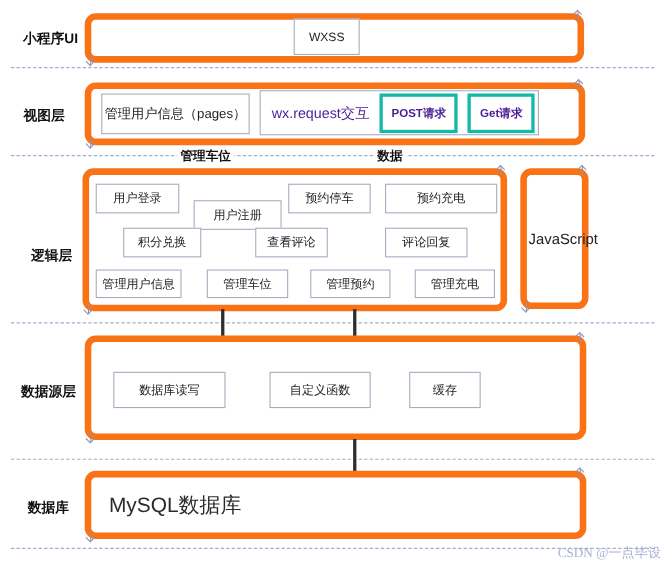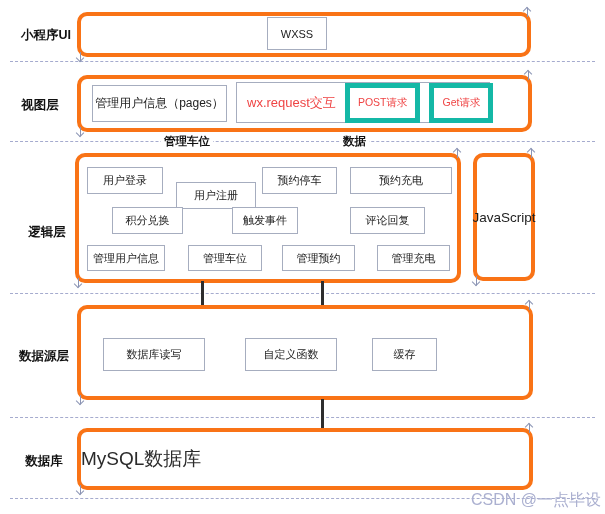--- a/index.html
+++ b/index.html
@@ -3,39 +3,39 @@
 <meta charset="utf-8">
 <style>
   html,body{margin:0;padding:0;background:#fff;}
   #canvas{
     position:relative;width:605px;height:514px;background:#fff;overflow:hidden;
     font-family:"Liberation Sans","DejaVu Sans",sans-serif;color:#1a1a1a;
   }
   
   .dash{position:absolute;left:10px;width:585px;height:0;border-top:1px dashed #a5abce;}
   
-  .frame{position:absolute;border:4px solid #f97316;border-radius:10px;background:#fff;box-sizing:border-box;}
+  .frame{position:absolute;border:6px solid #f97316;border-radius:10px;background:#fff;box-sizing:border-box;padding-left:16px;}
   .arr{position:absolute;width:1px;background:#8b94b4;}
   .arr::after{content:"";position:absolute;width:5px;height:5px;border-left:1px solid #8b94b4;border-top:1px solid #8b94b4;}
   .arr.tr{right:-1px;top:-8px;height:9px;}
   .arr.tr::after{left:-3px;top:0;transform:rotate(45deg);}
   .arr.bl{left:-1px;bottom:-8px;height:9px;}
   .arr.bl::after{left:-3px;bottom:0;transform:rotate(225deg);}
   
   .ib{position:absolute;border:1px solid #a6adbf;background:#fff;box-sizing:border-box;
       display:flex;align-items:center;justify-content:center;font-size:11px;color:#222;white-space:nowrap;}
   
   .lbl{position:absolute;font-weight:bold;font-size:12.5px;color:#111;text-align:center;white-space:nowrap;}
   
   .flow{position:absolute;font-weight:bold;font-size:11.5px;color:#111;background:#fff;padding:0 3px;white-space:nowrap;}
   
   .conn{position:absolute;width:3px;background:#2e2e2e;}
-  .wxreq{display:flex;align-items:center;padding-left:10px;gap:9px;font-size:13px;color:#ef4444;box-sizing:border-box;}
-  .wxreq .mini{border:5px solid #14b8a6;background:#fff;height:30px;display:flex;align-items:center;justify-content:center;font-size:10.5px;padding:0 8px;}
-  .watermark{position:absolute;right:4px;bottom:3px;font-size:16px;color:#abb0d0;background:transparent;}
+  .wxreq{display:flex;align-items:center;padding-left:10px;gap:9px;font-size:13px;color:#4c1d95;box-sizing:border-box;}
+  .wxreq .mini{border:3px solid #14b8a6;background:#fff;height:30px;display:flex;align-items:center;justify-content:center;font-size:10.5px;padding:0 8px;font-weight:bold;}
+  .watermark{position:absolute;right:4px;bottom:3px;font-size:12px;color:#abb0d0;background:transparent;font-family:Liberation Serif, serif;}
 </style>
 </head>
 <body>
 
 <div id="canvas">
 
   <div class="dash" style="top:61px"></div>
   <div class="dash" style="top:141px"></div>
   <div class="dash" style="top:293px"></div>
   <div class="dash" style="top:417px"></div>
@@ -68,21 +68,21 @@
     <i class="arr tr"></i>
     <i class="arr bl"></i>
   </div>
 
   <div class="ib" style="left:87px;top:167px;width:76px;height:27px">用户登录</div>
   <div class="ib" style="left:176px;top:182px;width:80px;height:27px">用户注册</div>
   <div class="ib" style="left:262px;top:167px;width:75px;height:27px">预约停车</div>
   <div class="ib" style="left:350px;top:167px;width:102px;height:27px">预约充电</div>
 
   <div class="ib" style="left:112px;top:207px;width:71px;height:27px">积分兑换</div>
-  <div class="ib" style="left:232px;top:207px;width:66px;height:27px">触发事件</div>
+  <div class="ib" style="left:232px;top:207px;width:66px;height:27px">查看评论</div>
   <div class="ib" style="left:350px;top:207px;width:75px;height:27px">评论回复</div>
 
   <div class="ib" style="left:87px;top:245px;width:78px;height:26px">管理用户信息</div>
   <div class="ib" style="left:188px;top:245px;width:74px;height:26px">管理车位</div>
   <div class="ib" style="left:282px;top:245px;width:73px;height:26px">管理预约</div>
   <div class="ib" style="left:377px;top:245px;width:73px;height:26px">管理充电</div>
 
   <div class="frame" style="left:473px;top:153px;width:62px;height:128px;display:flex;align-items:center;justify-content:center">
     <i class="arr tr"></i>
     <i class="arr bl"></i>

